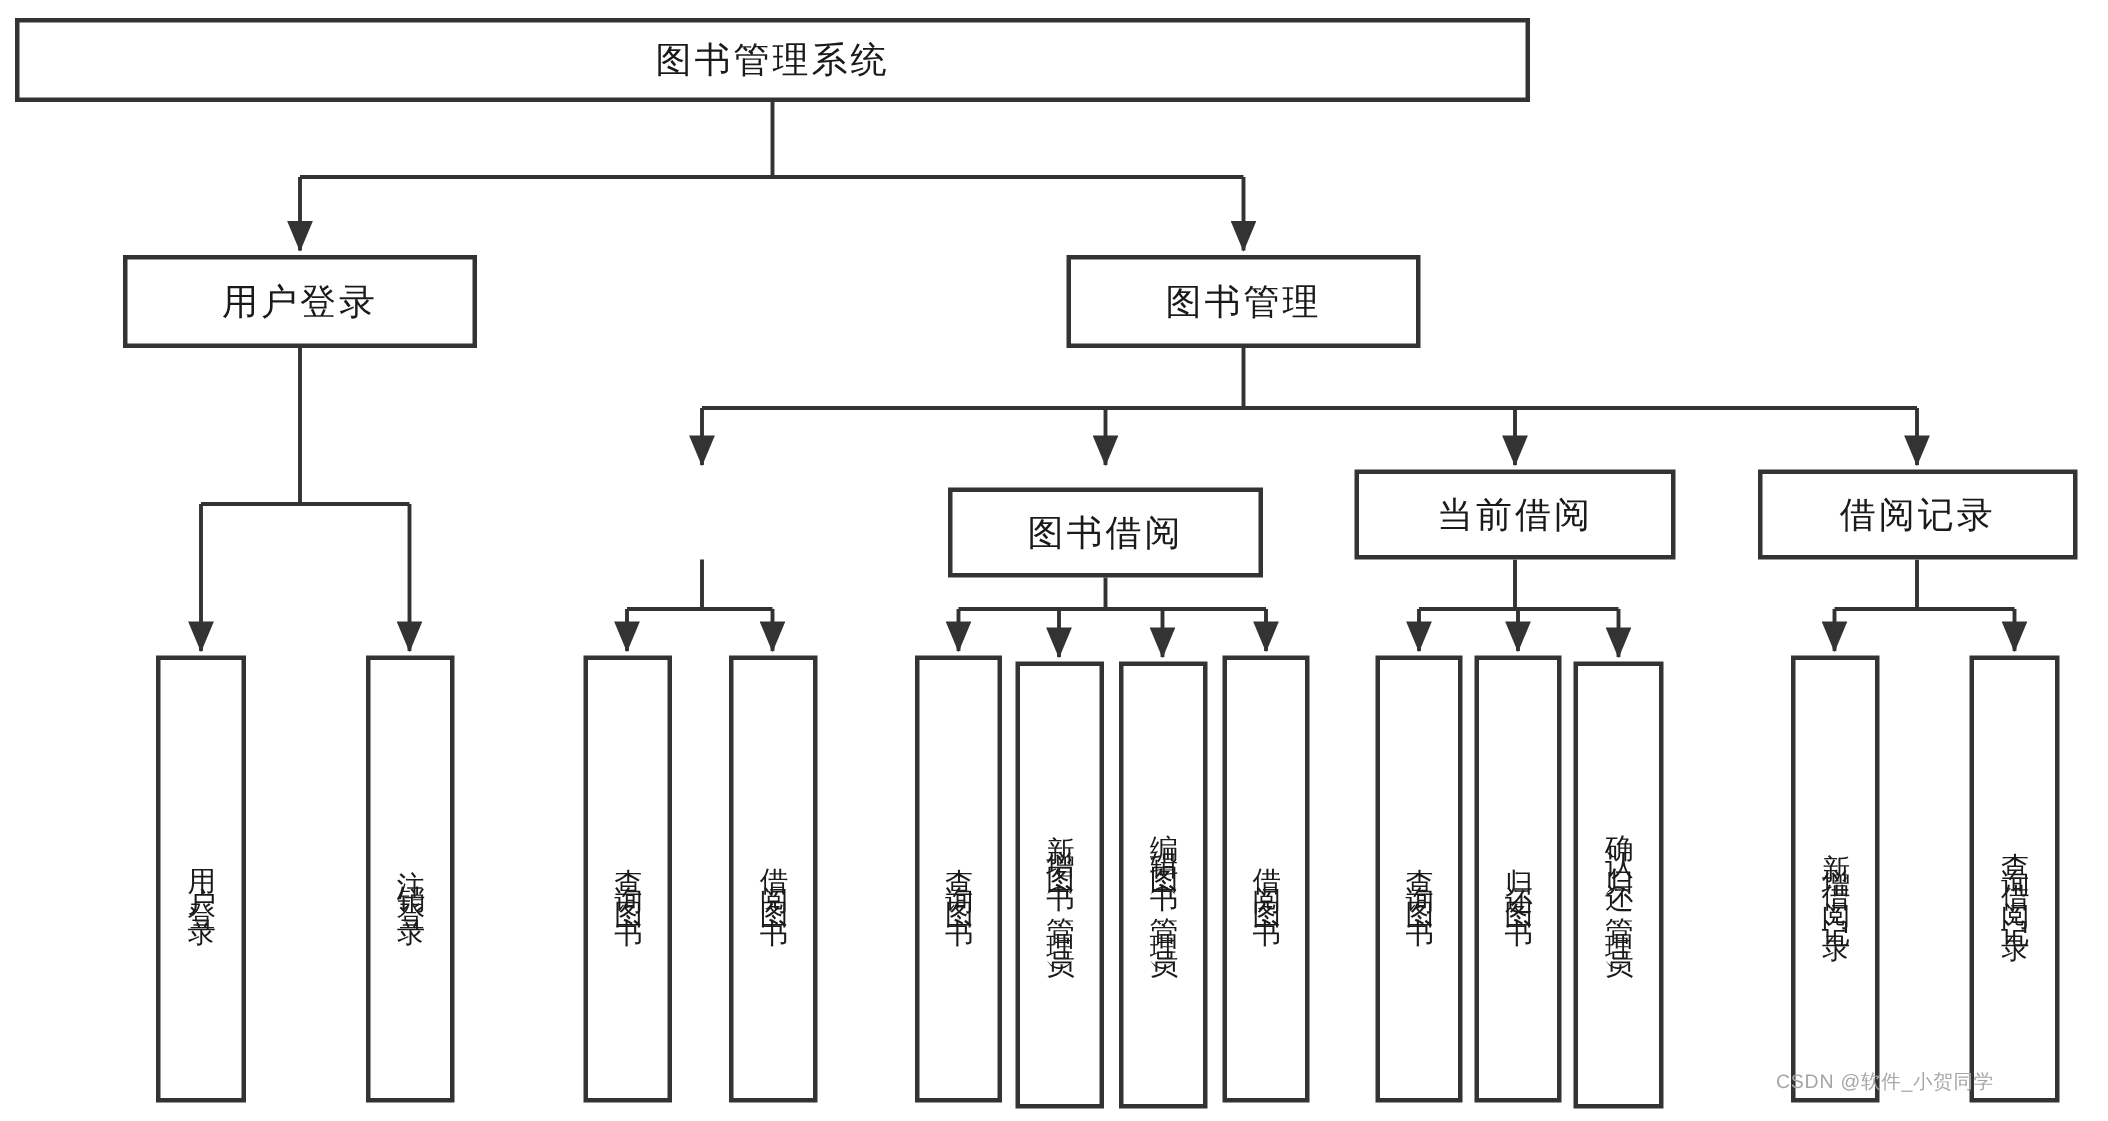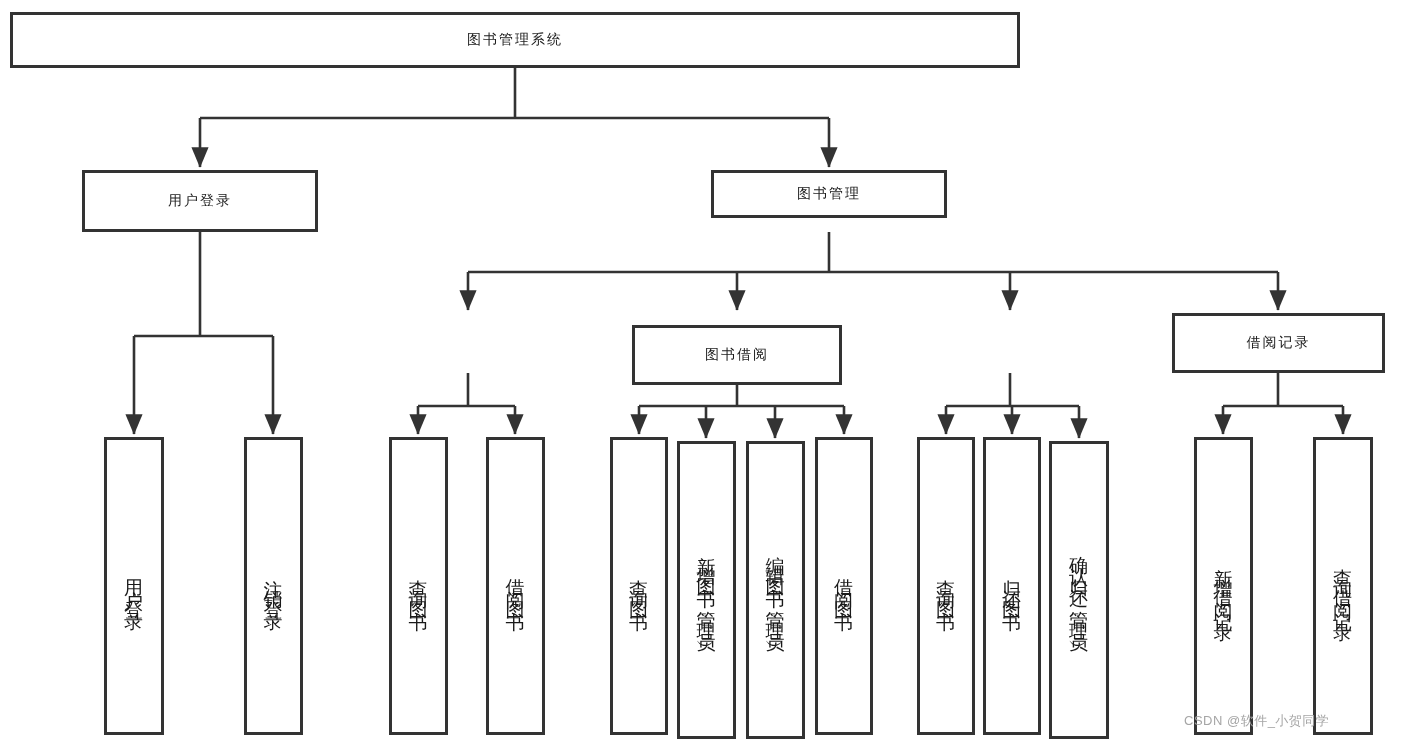--- a/index.html
+++ b/index.html
@@ -23,21 +23,21 @@
     position:absolute;
     z-index:2;
     box-sizing:border-box;
     background:#ffffff;
     border:3px solid var(--line);
     display:flex;
     align-items:center;
     justify-content:center;
     color:var(--text);
   }
-  .node.h{font-size:14px;letter-spacing:2px;white-space:nowrap;}
+  .node.h{font-size:24px;letter-spacing:2px;white-space:nowrap;}
   .node.v{
     writing-mode:vertical-rl;
     text-orientation:mixed;
     font-size:19px;
     letter-spacing:11px;
     line-height:1;
   }
   .watermark{
     position:absolute;
     left:1184px;top:712px;
@@ -104,23 +104,24 @@
     <g>
       <path class="ln" d="M1278,373 L1278,406 M1223,406 L1343,406"></path>
       <path class="ln" d="M1223,406 L1223,434" marker-end="url(#arw)"></path>
       <path class="ln" d="M1343,406 L1343,434" marker-end="url(#arw)"></path>
     </g>
   </svg>
 
   <div class="node h" style="left:10px;top:12px;width:1010px;height:56px;">图书管理系统</div>
 
   <div class="node h" style="left:82px;top:170px;width:236px;height:62px;">用户登录</div>
-  <div class="node h" style="left:711px;top:170px;width:236px;height:48px;">图书管理</div>
+  <div class="node h" style="left:711px;top:170px;width:236px;height:62px;">图书管理</div>
 
   <div class="node h" style="left:632px;top:313px;width:210px;height:60px;margin-top:12px;">图书借阅</div>
+  <div class="node h" style="left:903px;top:313px;width:214px;height:60px;">当前借阅</div>
   <div class="node h" style="left:1172px;top:313px;width:213px;height:60px;">借阅记录</div>
 
   <div class="node v" style="left:104px;top:437px;width:60px;height:298px;">用户登录</div>
   <div class="node v" style="left:244px;top:437px;width:59px;height:298px;">注销登录</div>
 
   <div class="node v" style="left:389px;top:437px;width:59px;height:298px;">查询图书</div>
   <div class="node v" style="left:486px;top:437px;width:59px;height:298px;">借阅图书</div>
 
   <div class="node v" style="left:610px;top:437px;width:58px;height:298px;">查询图书</div>
   <div class="node v" style="left:677px;top:441px;width:59px;height:298px;">新增图书（管理员）</div>

